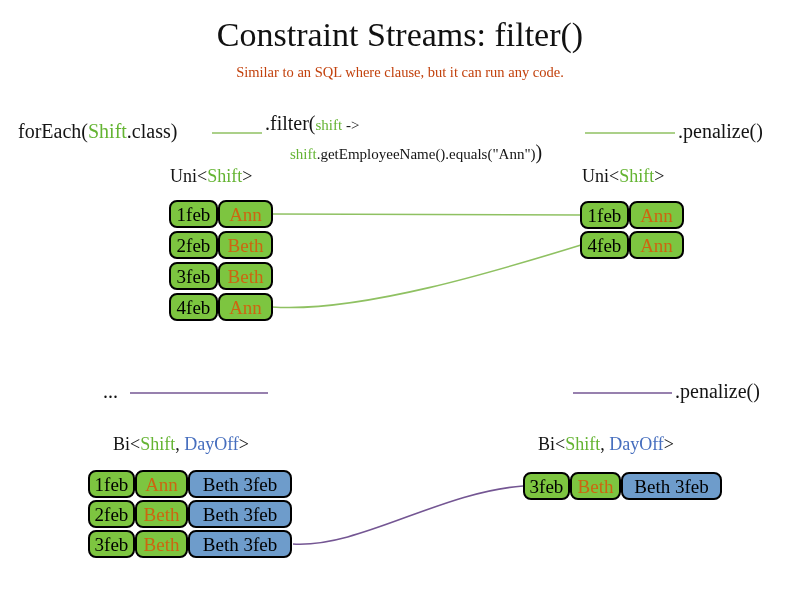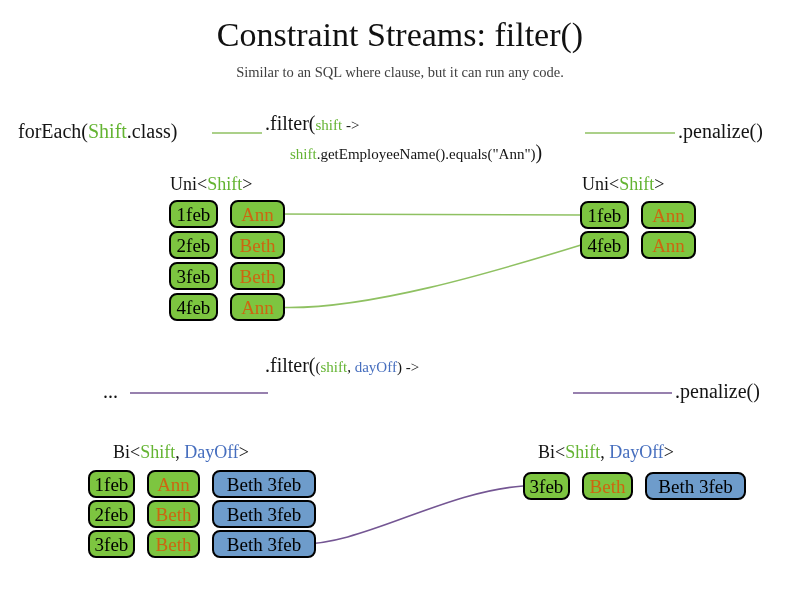--- a/index.html
+++ b/index.html
@@ -8,30 +8,30 @@
     --line-green:#8fc162; --line-purple:#745693;
   }
   html,body{margin:0;padding:0;}
   .slide{
     position:relative; width:800px; height:600px; background:#ffffff;
     font-family:Liberation Serif, serif; color:#141414; overflow:hidden;
   }
   .lines{position:absolute; left:0; top:0; width:800px; height:600px; pointer-events:none;}
   .abs{position:absolute; white-space:nowrap;}
   .title{left:0; top:16px; width:800px; text-align:center; font-size:34px; line-height:1.1; color:#111;}
-  .subtitle{left:0; top:64px; width:800px; text-align:center; font-size:14.5px; color:#404040;}
+  .subtitle{left:0; top:64px; width:800px; text-align:center; font-size:14.5px; color:#c2410c;}
   .code{font-size:20px; line-height:1.15;}
   .sm{font-size:15px;}
   .lg{font-size:20px;}
   .g{color:var(--green-text);}
   .b{color:var(--blue-text);}
-  .tlabel{font-size:18px;margin-top:8px;}
+  .tlabel{font-size:18px;}
   .table{display:flex; flex-direction:column;}
   .gap3{gap:3px;} .gap2{gap:2px;}
-  .trow{display:flex; gap:12px;}
+  .trow{display:flex; gap:0;}
   .cell{
     box-sizing:border-box; height:28px; border:2px solid #000; border-radius:8px;
     display:flex; align-items:center; justify-content:center;
     font-size:19px; line-height:1; background:var(--green-fill);
   }
   .date{width:49px; color:#000;}
   .name{width:55px; color:var(--orange-text);}
   .name-n{width:53px; color:var(--orange-text);}
   .date-n{width:47px; color:#000;}
   .pair{width:104px; background:var(--blue-fill); color:#000;}
@@ -100,23 +100,20 @@
       <div class="cell name">Ann</div>
     </div>
     <div class="trow">
       <div class="cell date">4feb</div>
       <div class="cell name">Ann</div>
     </div>
   </div>
 
   <div class="abs code" style="left:103px; top:380px;">...</div>
 
-  <div class="abs code" style="left:265px; top:354px;">
-    <span>.filter(</span><span class="sm">(</span><span class="sm g">shift</span><span class="sm">, </span><span class="sm b">dayOff</span><span class="sm">) -&gt;</span>
-  </div>
 
   <div class="abs code" style="left:675px; top:380px;">.penalize()</div>
 
   <div class="abs tlabel" style="left:113px; top:434px;">
     <span>Bi&lt;</span><span class="g">Shift</span><span>, </span><span class="b">DayOff</span><span>&gt;</span>
   </div>
   <div class="abs tlabel" style="left:538px; top:434px;">
     <span>Bi&lt;</span><span class="g">Shift</span><span>, </span><span class="b">DayOff</span><span>&gt;</span>
   </div>
 

